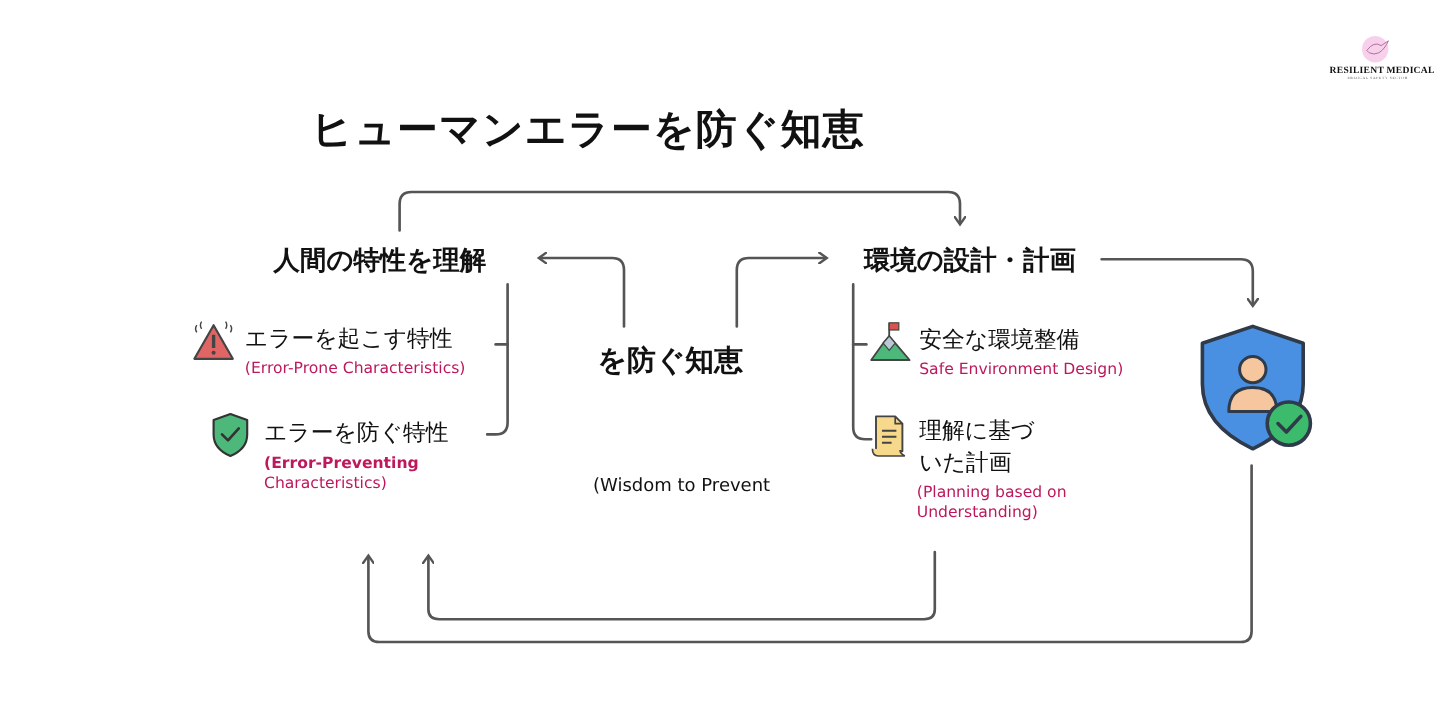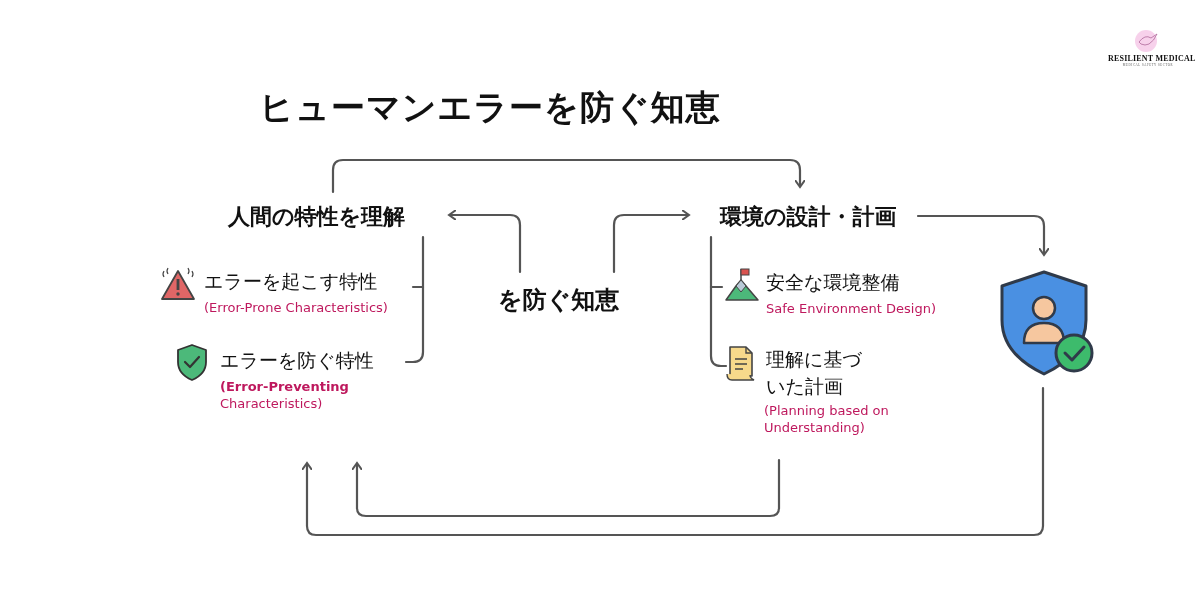--- a/index.html
+++ b/index.html
@@ -79,20 +79,21 @@
   </svg>
   <div class="abs jp" style="left:46px; top:6px;">エラーを防ぐ特性</div>
   <div class="abs en" style="left:46px; top:36px; white-space:nowrap;font-weight:bold;">(Error-Preventing</div>
   <div class="abs en" style="left:46px; top:53px; white-space:nowrap;">Characteristics)</div>
 </div>
 
 <div class="abs" style="left:498px; top:282px;">
   <div class="center-jp">を防ぐ知恵</div>
 </div>
 <div class="abs" style="left:470px; top:394px; width:196px;">
+  <div class="center-en">(Wisdom to Prevent</div>
 </div>
 
 <div class="abs node-h" style="left:720px; top:202px;">環境の設計・計画</div>
 
 <div class="abs" style="left:724px; top:266px;">
   <svg width="36" height="36" viewBox="0 0 36 36" style="position:absolute;left:0;top:0;">
     <line x1="17" y1="3" x2="17" y2="14" stroke="#444" stroke-width="1.5"></line>
     <rect x="17" y="3" width="8" height="6" fill="#d9534f" stroke="#444" stroke-width="1"></rect>
     <path d="M2,34 L12,20 L17,14 L22,20 L34,34 Z" fill="#4cb97a" stroke="#444" stroke-width="1.5" stroke-linejoin="round"></path>
     <path d="M12,20 L17,14 L22,20 L17,26 Z" fill="#b8c9d6" stroke="#444" stroke-width="1"></path>

